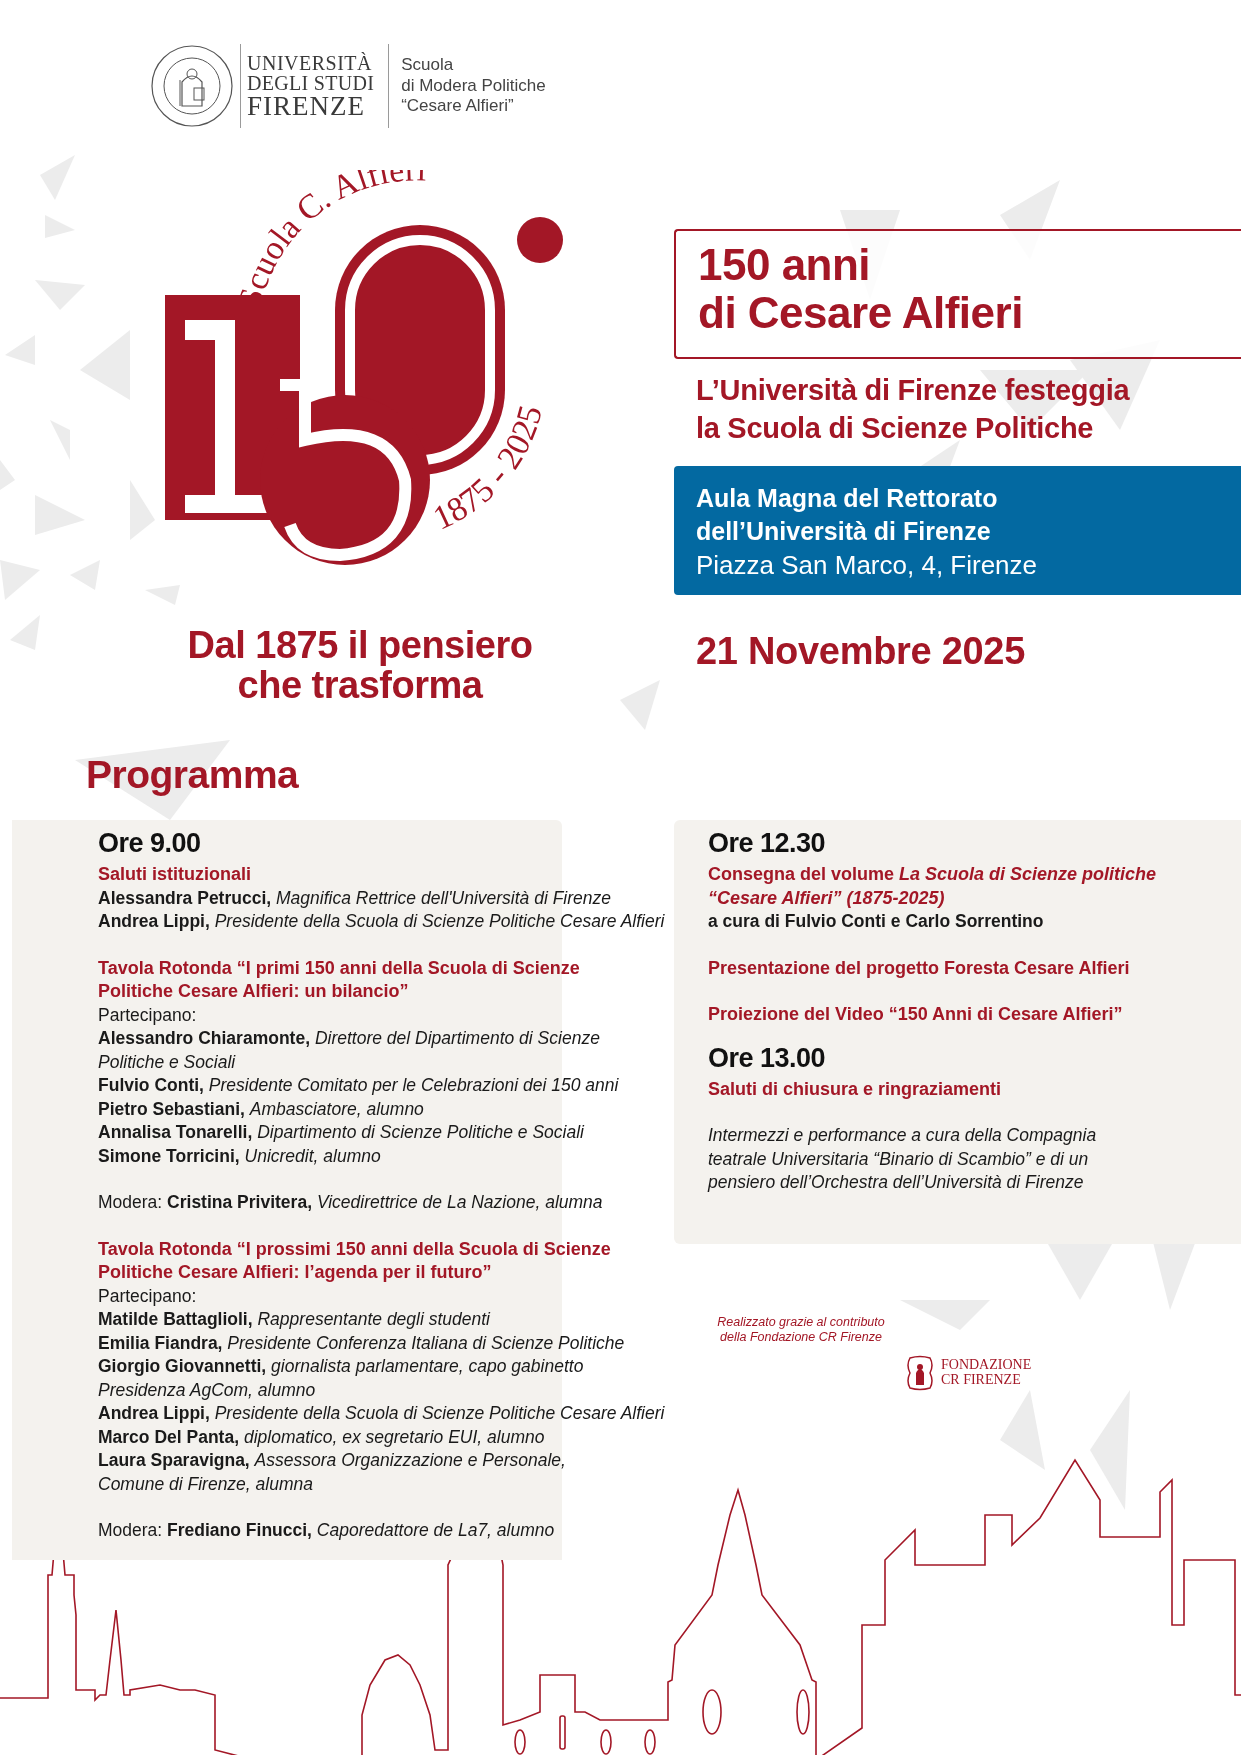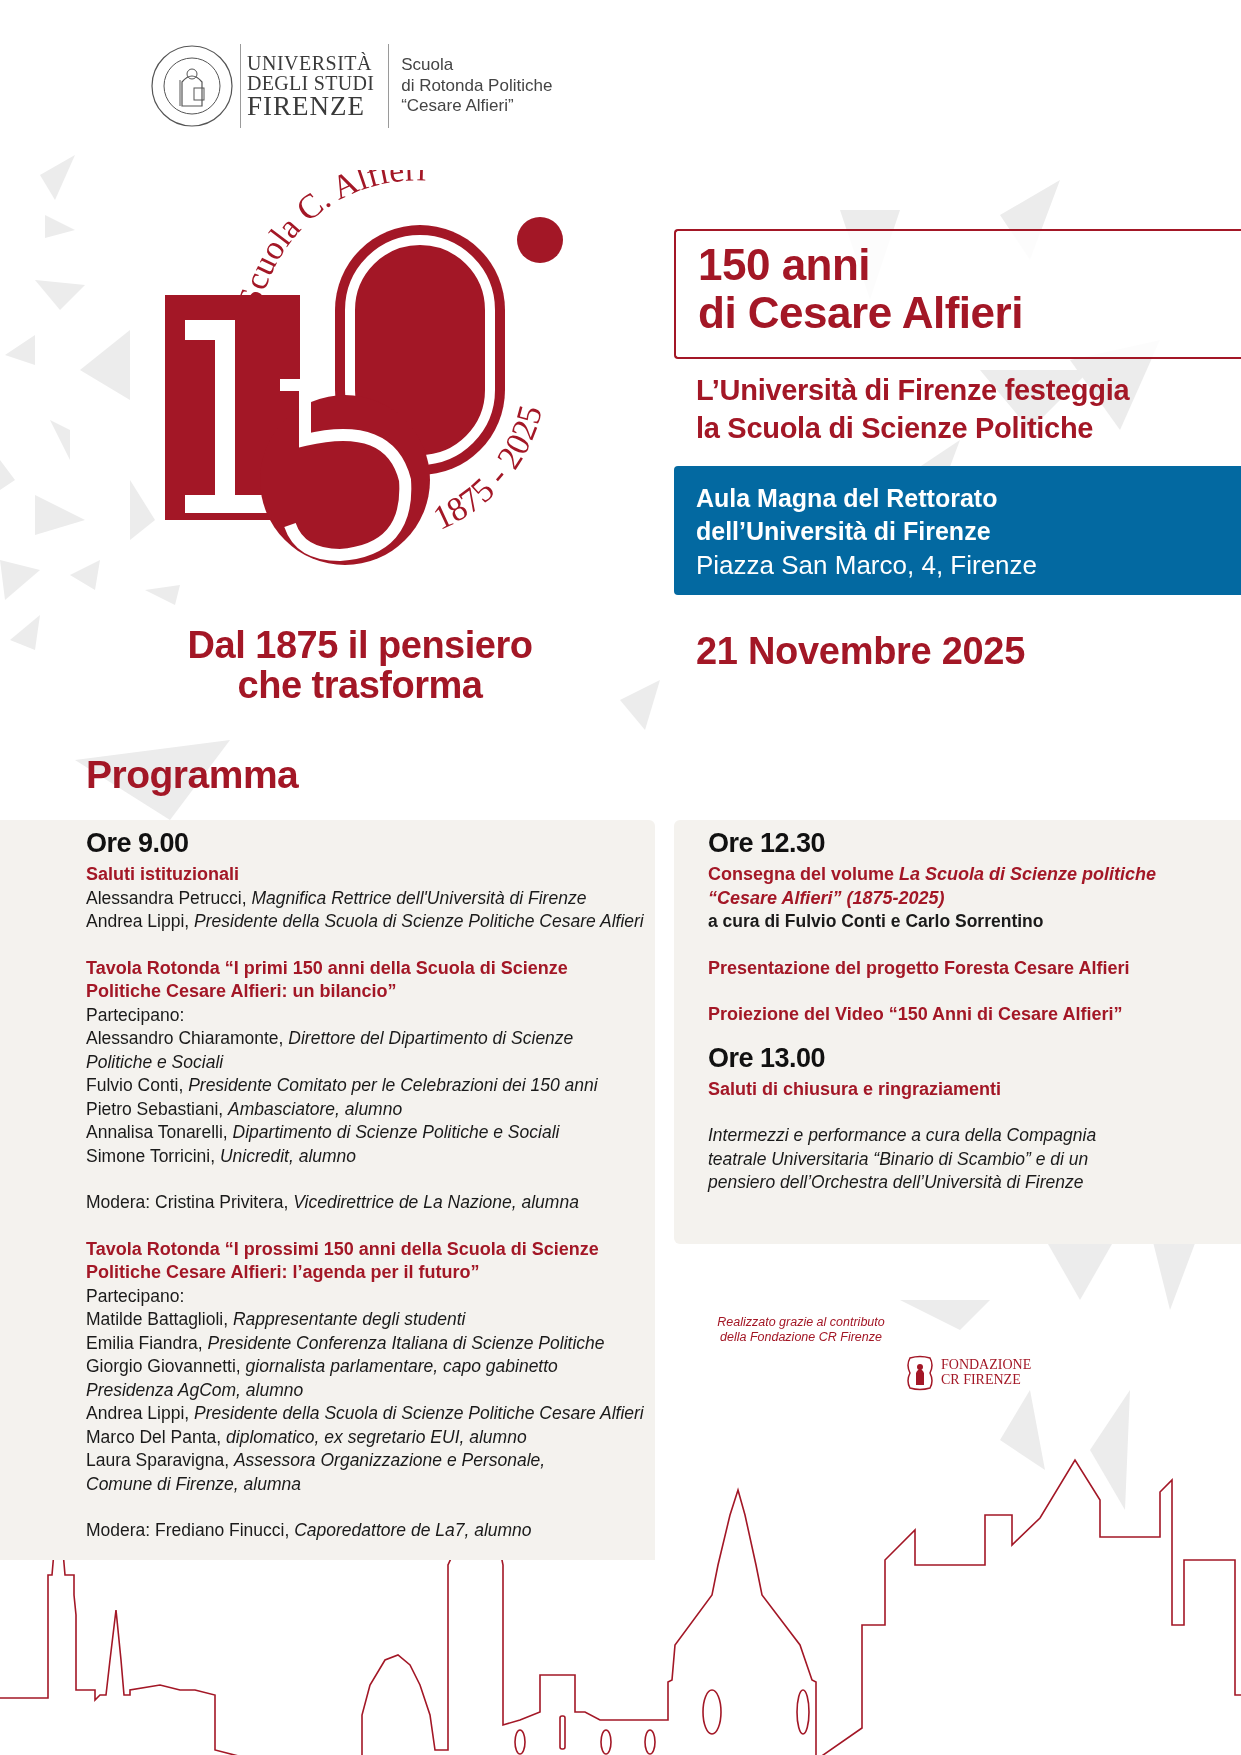--- a/index.html
+++ b/index.html
@@ -40,27 +40,27 @@
     background: #0369a1; border-radius: 4px 0 0 4px; color: #fff;
   }
   .venue .v1 { position: absolute; left: 22px; top: 16px; font-weight: bold; font-size: 25px; line-height: 1.3; }
   .venue .v3 { position: absolute; left: 22px; top: 84px; font-size: 26px; line-height: 1.2; font-weight: normal; }
   .date { left: 696px; top: 630px; color: #a31726; font-weight: bold; font-size: 38px; letter-spacing: -0.3px; }
 
   .prog-title { left: 86px; top: 753px; color: #a31726; font-weight: bold; font-size: 39px; letter-spacing: -0.5px; }
 
   
   .panel { background: #f4f2ee; }
-  .panel-left { left: 0; top: 820px; width: 655px; height: 740px; border-radius: 0 6px 0 0; }
+  .panel-left { left: 12px; top: 820px; width: 550px; height: 740px; border-radius: 0 6px 0 0; }
   .panel-right { left: 674px; top: 820px; width: 567px; height: 424px; border-radius: 6px 0 0 6px; }
 
   .time { font-weight: bold; font-size: 27px; color: #111; letter-spacing: -0.5px; }
   .red-h { color: #a31726; font-weight: bold; font-size: 18px; line-height: 23.5px; }
   .line { font-size: 17.5px; line-height: 23.5px; color: #1a1a1a; white-space: nowrap; }
-  .line b { font-weight: normal; }
+  .line b { font-weight: bold; }
   .line i { font-style: italic; }
   .txt { font-size: 17.5px; line-height: 23.5px; }
 
   .lcol { position: absolute; left: 86px; width: 570px; }
   .rcol { position: absolute; left: 708px; width: 520px; }
 
   .credit { left: 712px; top: 1315px; text-align: center; color: #a31726; font-style: italic; font-size: 12.5px; line-height: 1.2; width: 178px; }
   .cr-logo { left: 905px; top: 1355px; display: flex; align-items: center; }
   .cr-text { font-family: "Liberation Serif", serif; color: #a31726; font-size: 14px; line-height: 1.05; margin-left: 6px; }
 
@@ -111,21 +111,21 @@
   </svg>
   <div class="vsep"></div>
   <div class="uni">
     <div class="l1">UNIVERSITÀ</div>
     <div class="l2">DEGLI STUDI</div>
     <div class="l3">FIRENZE</div>
   </div>
   <div class="vsep"></div>
   <div class="school">
     <div>Scuola</div>
-    <div>di Rotonda Politiche</div>
+    <div>di Modera Politiche</div>
     <div>“Cesare Alfieri”</div>
   </div>
 </div>
 
 <svg class="abs logo" viewBox="0 0 460 450">
   <defs>
     <path id="arcTop" d="M120,140 A160,160 0 0 1 370,40"></path>
     <path id="arcRight" d="M300,360 A170,170 0 0 0 390,130"></path>
   </defs>
   <text font-family="Liberation Serif, serif" font-size="34" fill="#a31726">

